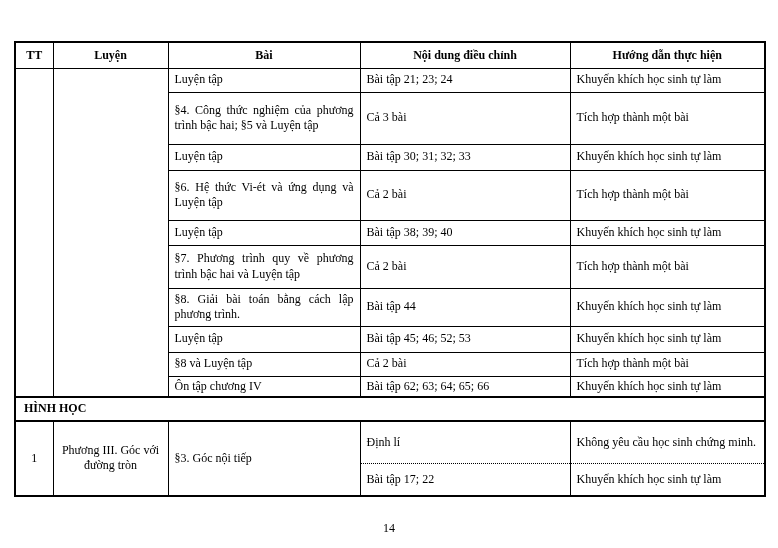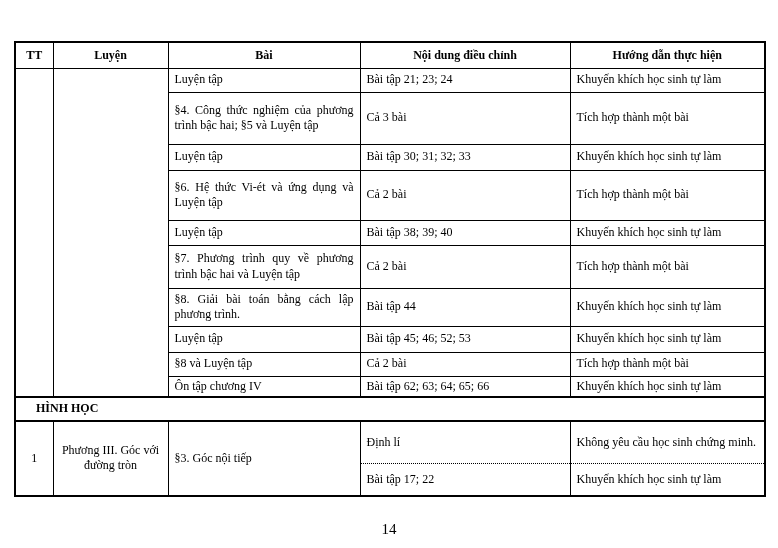--- a/index.html
+++ b/index.html
@@ -30,30 +30,30 @@
     font-weight: bold;
     text-align: center;
     padding: 4px 4px;
   }
   .c-center { text-align: center; }
   .c-justify { text-align: justify; margin-left: 48px; }
   .section-row td {
     font-weight: bold;
     border-top: 2px solid #000;
     border-bottom: 2px solid #000;
-    padding-left: 20px;
+    padding-left: 8px;
   }
   .dotted-b { border-bottom: 1px dotted #000 !important; }
   .dotted-t { border-top: 1px dotted #000 !important; }
   .page-num {
     position: absolute;
     left: 0; top: 521px;
     width: 778px;
     text-align: center;
-    font-size: 15px;
+    font-size: 12px;
   }
 </style>
 </head>
 <body>
 
 <table class="doc-table">
   <colgroup>
     <col style="width:38px">
     <col style="width:115px">
     <col style="width:192px">

